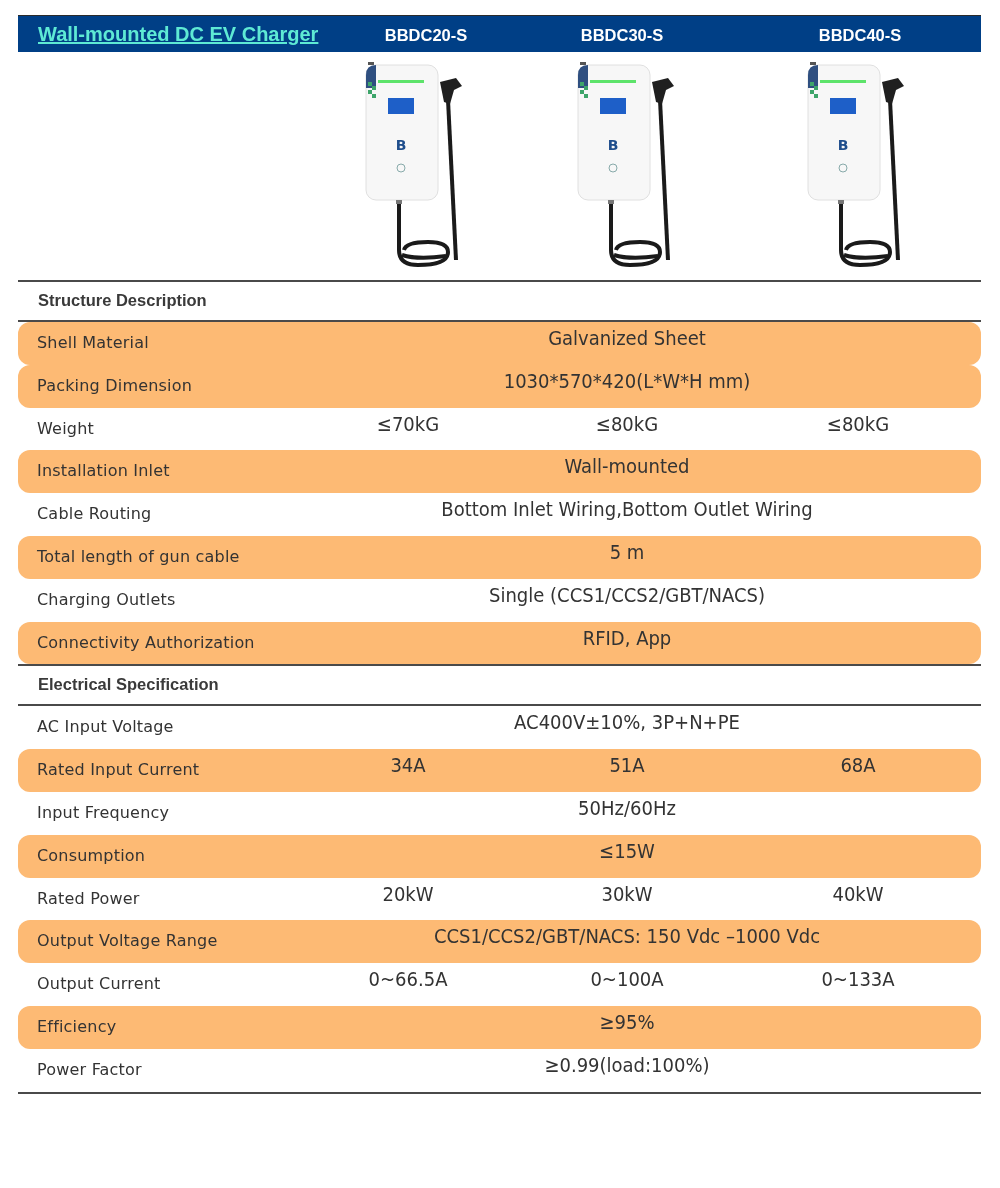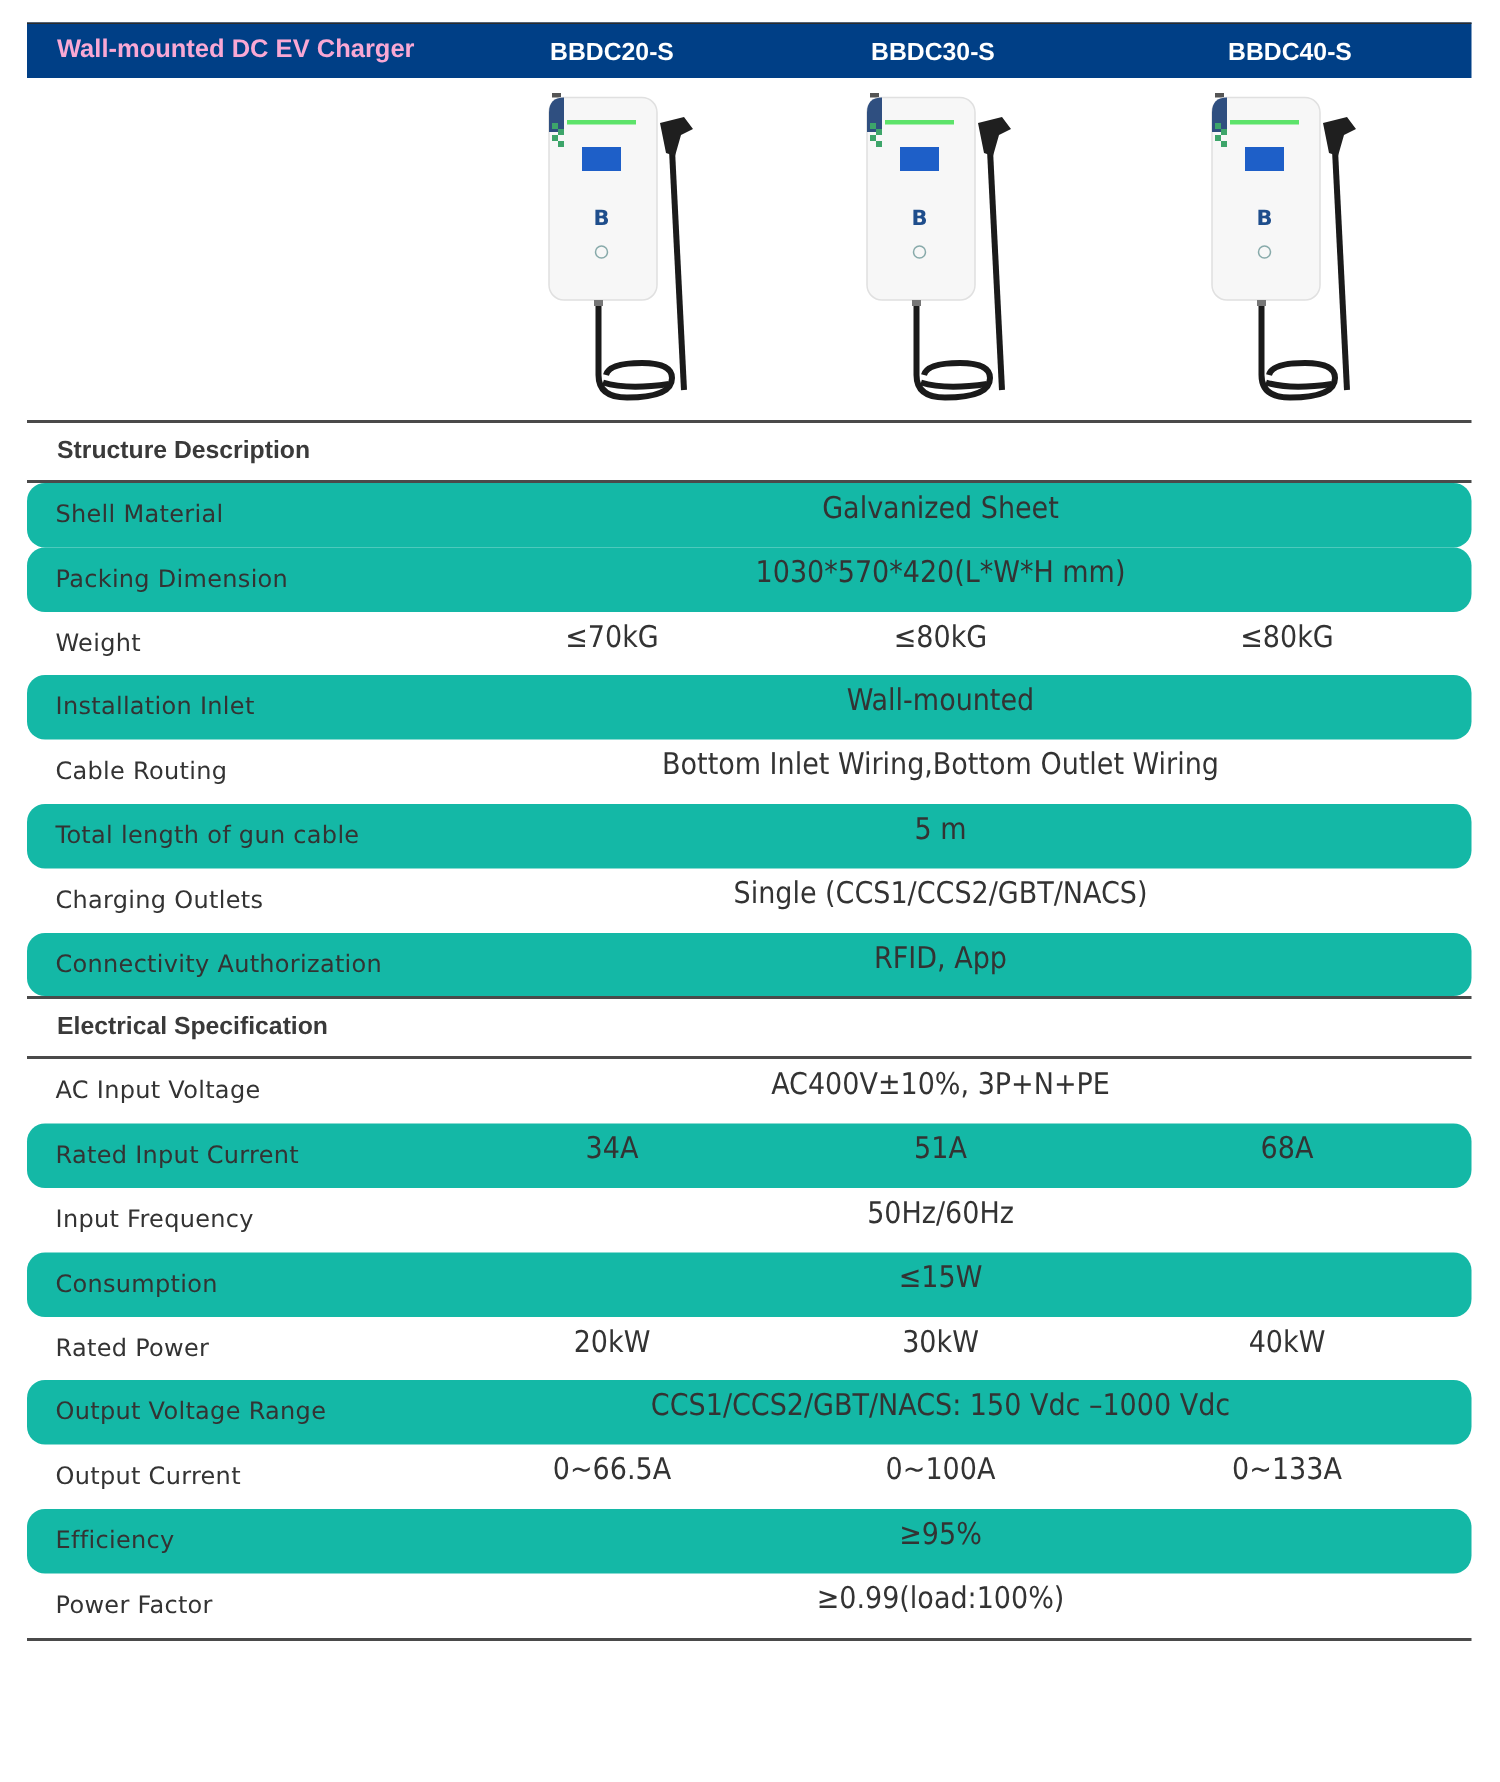--- a/index.html
+++ b/index.html
@@ -1,38 +1,38 @@
 <!DOCTYPE html>
 <html><head>
 <meta charset="utf-8">
 <style>
   html, body { margin: 0; padding: 0; background: #ffffff; }
   body { width: 1000px; height: 1188px; position: relative; overflow: hidden; font-family: "DejaVu Sans", sans-serif; }
   .table { position: absolute; left: 18px; top: 15px; width: 963px; }
   .header { height: 37px; background: #003f86; position: relative; border-top: 1px solid #2b2b2b; box-sizing: border-box; }
-  .header .title { position: absolute; left: 20px; top: 7px; color: #f9a8d4; font-family: "Liberation Sans", sans-serif; font-weight: bold; font-size: 17px; }
+  .header .title { position: absolute; left: 20px; top: 7px; color: #5eead4; font-family: "Liberation Sans", sans-serif; font-weight: bold; font-size: 20px; text-decoration: underline; }
   .header .model { position: absolute; top: 10px; color: #fff; font-family: "Liberation Sans", sans-serif; font-weight: bold; font-size: 16.5px; transform: translateX(-50%); white-space: nowrap; }
   .images { height: 228px; position: relative; }
   .charger { position: absolute; top: 8px; width: 110px; height: 210px; }
   .section { height: 42px; position: relative; border-top: 2px solid #4a4a4a; border-bottom: 2px solid #4a4a4a; box-sizing: border-box; }
   .section .stitle { position: absolute; left: 20px; top: 9px; font-family: "Liberation Sans", sans-serif; font-weight: bold; font-size: 16.5px; color: #3a3a3a; }
   .row { position: relative; height: 42.8px; }
-  .row.gray { background: #14b8a6; border-radius: 12px; }
+  .row.gray { background: #fdba74; border-radius: 12px; }
   .row .label { position: absolute; left: 19px; top: 11px; font-size: 16px; color: #333; letter-spacing: 0.2px; }
   .row .val { position: absolute; top: 4px; font-size: 20px; color: #333; transform: translateX(-50%); white-space: nowrap; font-family: "DejaVu Sans Condensed", "DejaVu Sans", sans-serif; font-stretch: condensed; }
   .bottom-line { height: 2px; background: #4a4a4a; }
   .c1 { left: 390px; } .c2 { left: 609px; } .c3 { left: 840px; } .cm { left: 609px; }
 </style>
 </head>
 <body>
 
 <div class="table">
   <div class="header">
     <span class="title">Wall-mounted DC EV Charger</span>
-    <span class="model" style="left:390px">BBDC20-S</span>
+    <span class="model" style="left:408px">BBDC20-S</span>
     <span class="model" style="left:604px">BBDC30-S</span>
     <span class="model" style="left:842px">BBDC40-S</span>
   </div>
 
   <div class="images">
     <svg class="charger" style="left:340px" viewBox="0 0 110 210">
     <rect x="10" y="2" width="6" height="3" fill="#555"></rect>
     <rect x="8" y="5" width="72" height="135" rx="10" fill="#f7f7f7" stroke="#e0e0e0"></rect>
     <path d="M8 15 Q8 5 18 5 L18 28 L8 28 Z" fill="#2f4f80"></path>
     <rect x="10" y="22" width="4" height="4" fill="#3da56a"></rect>

